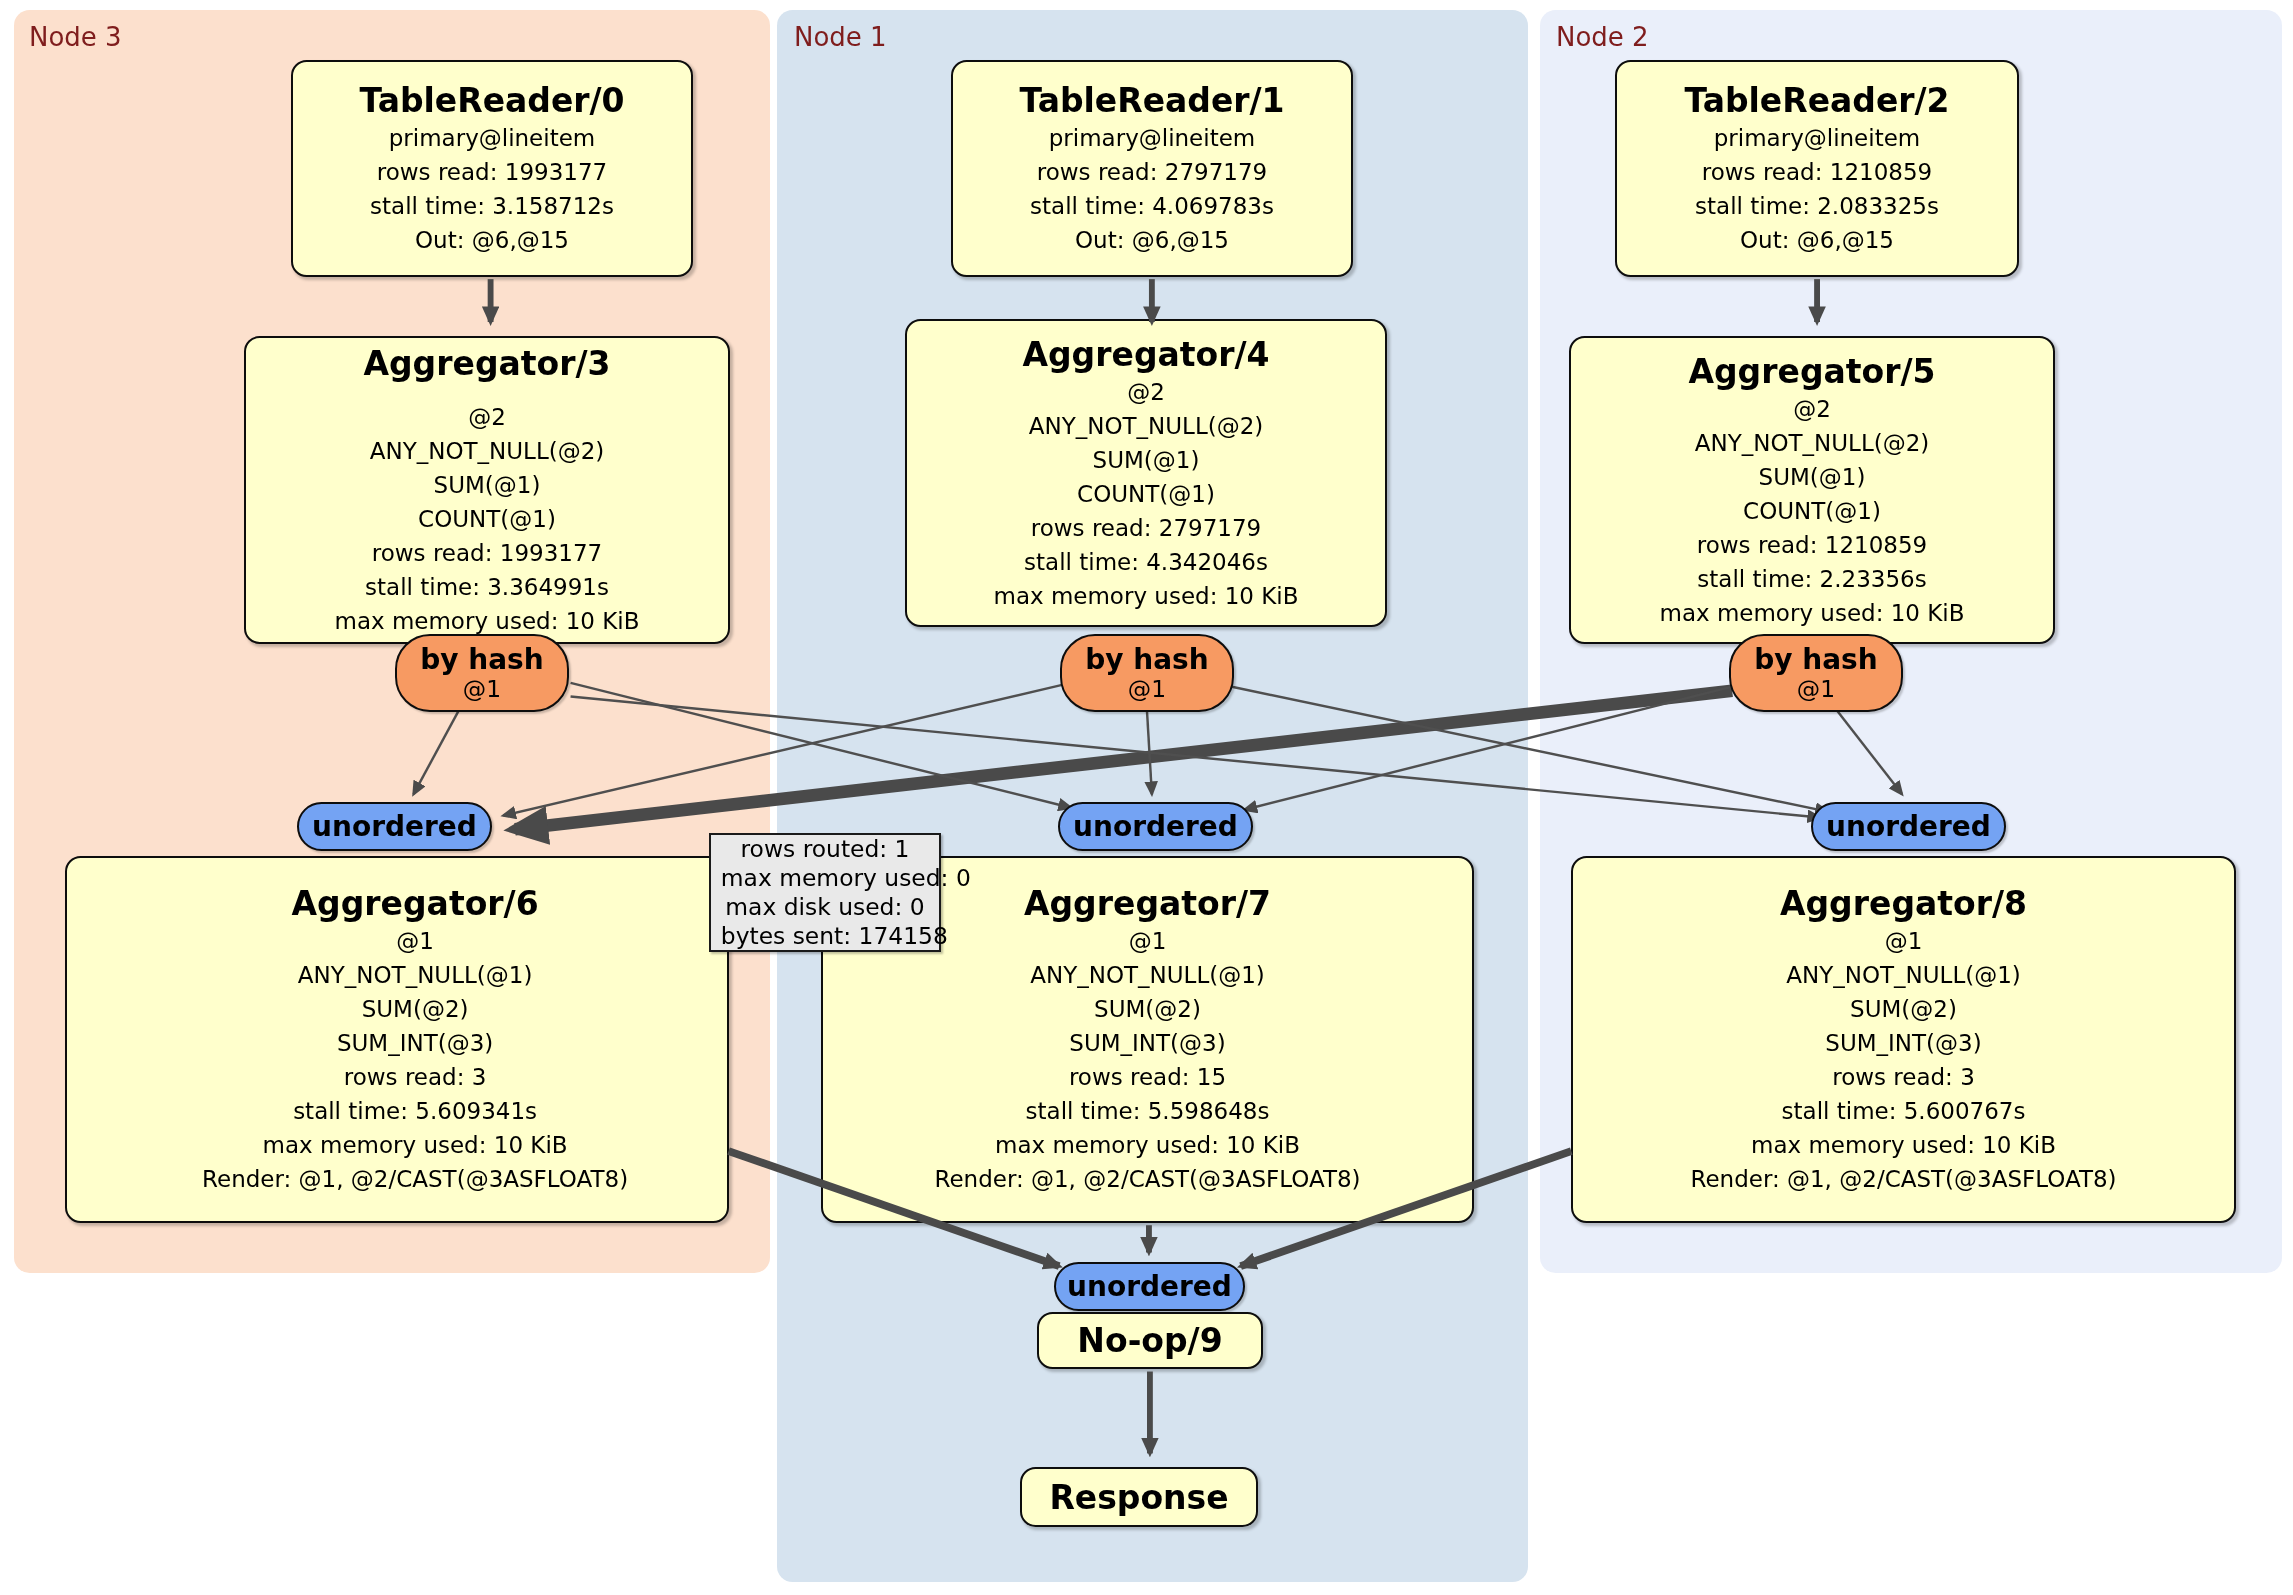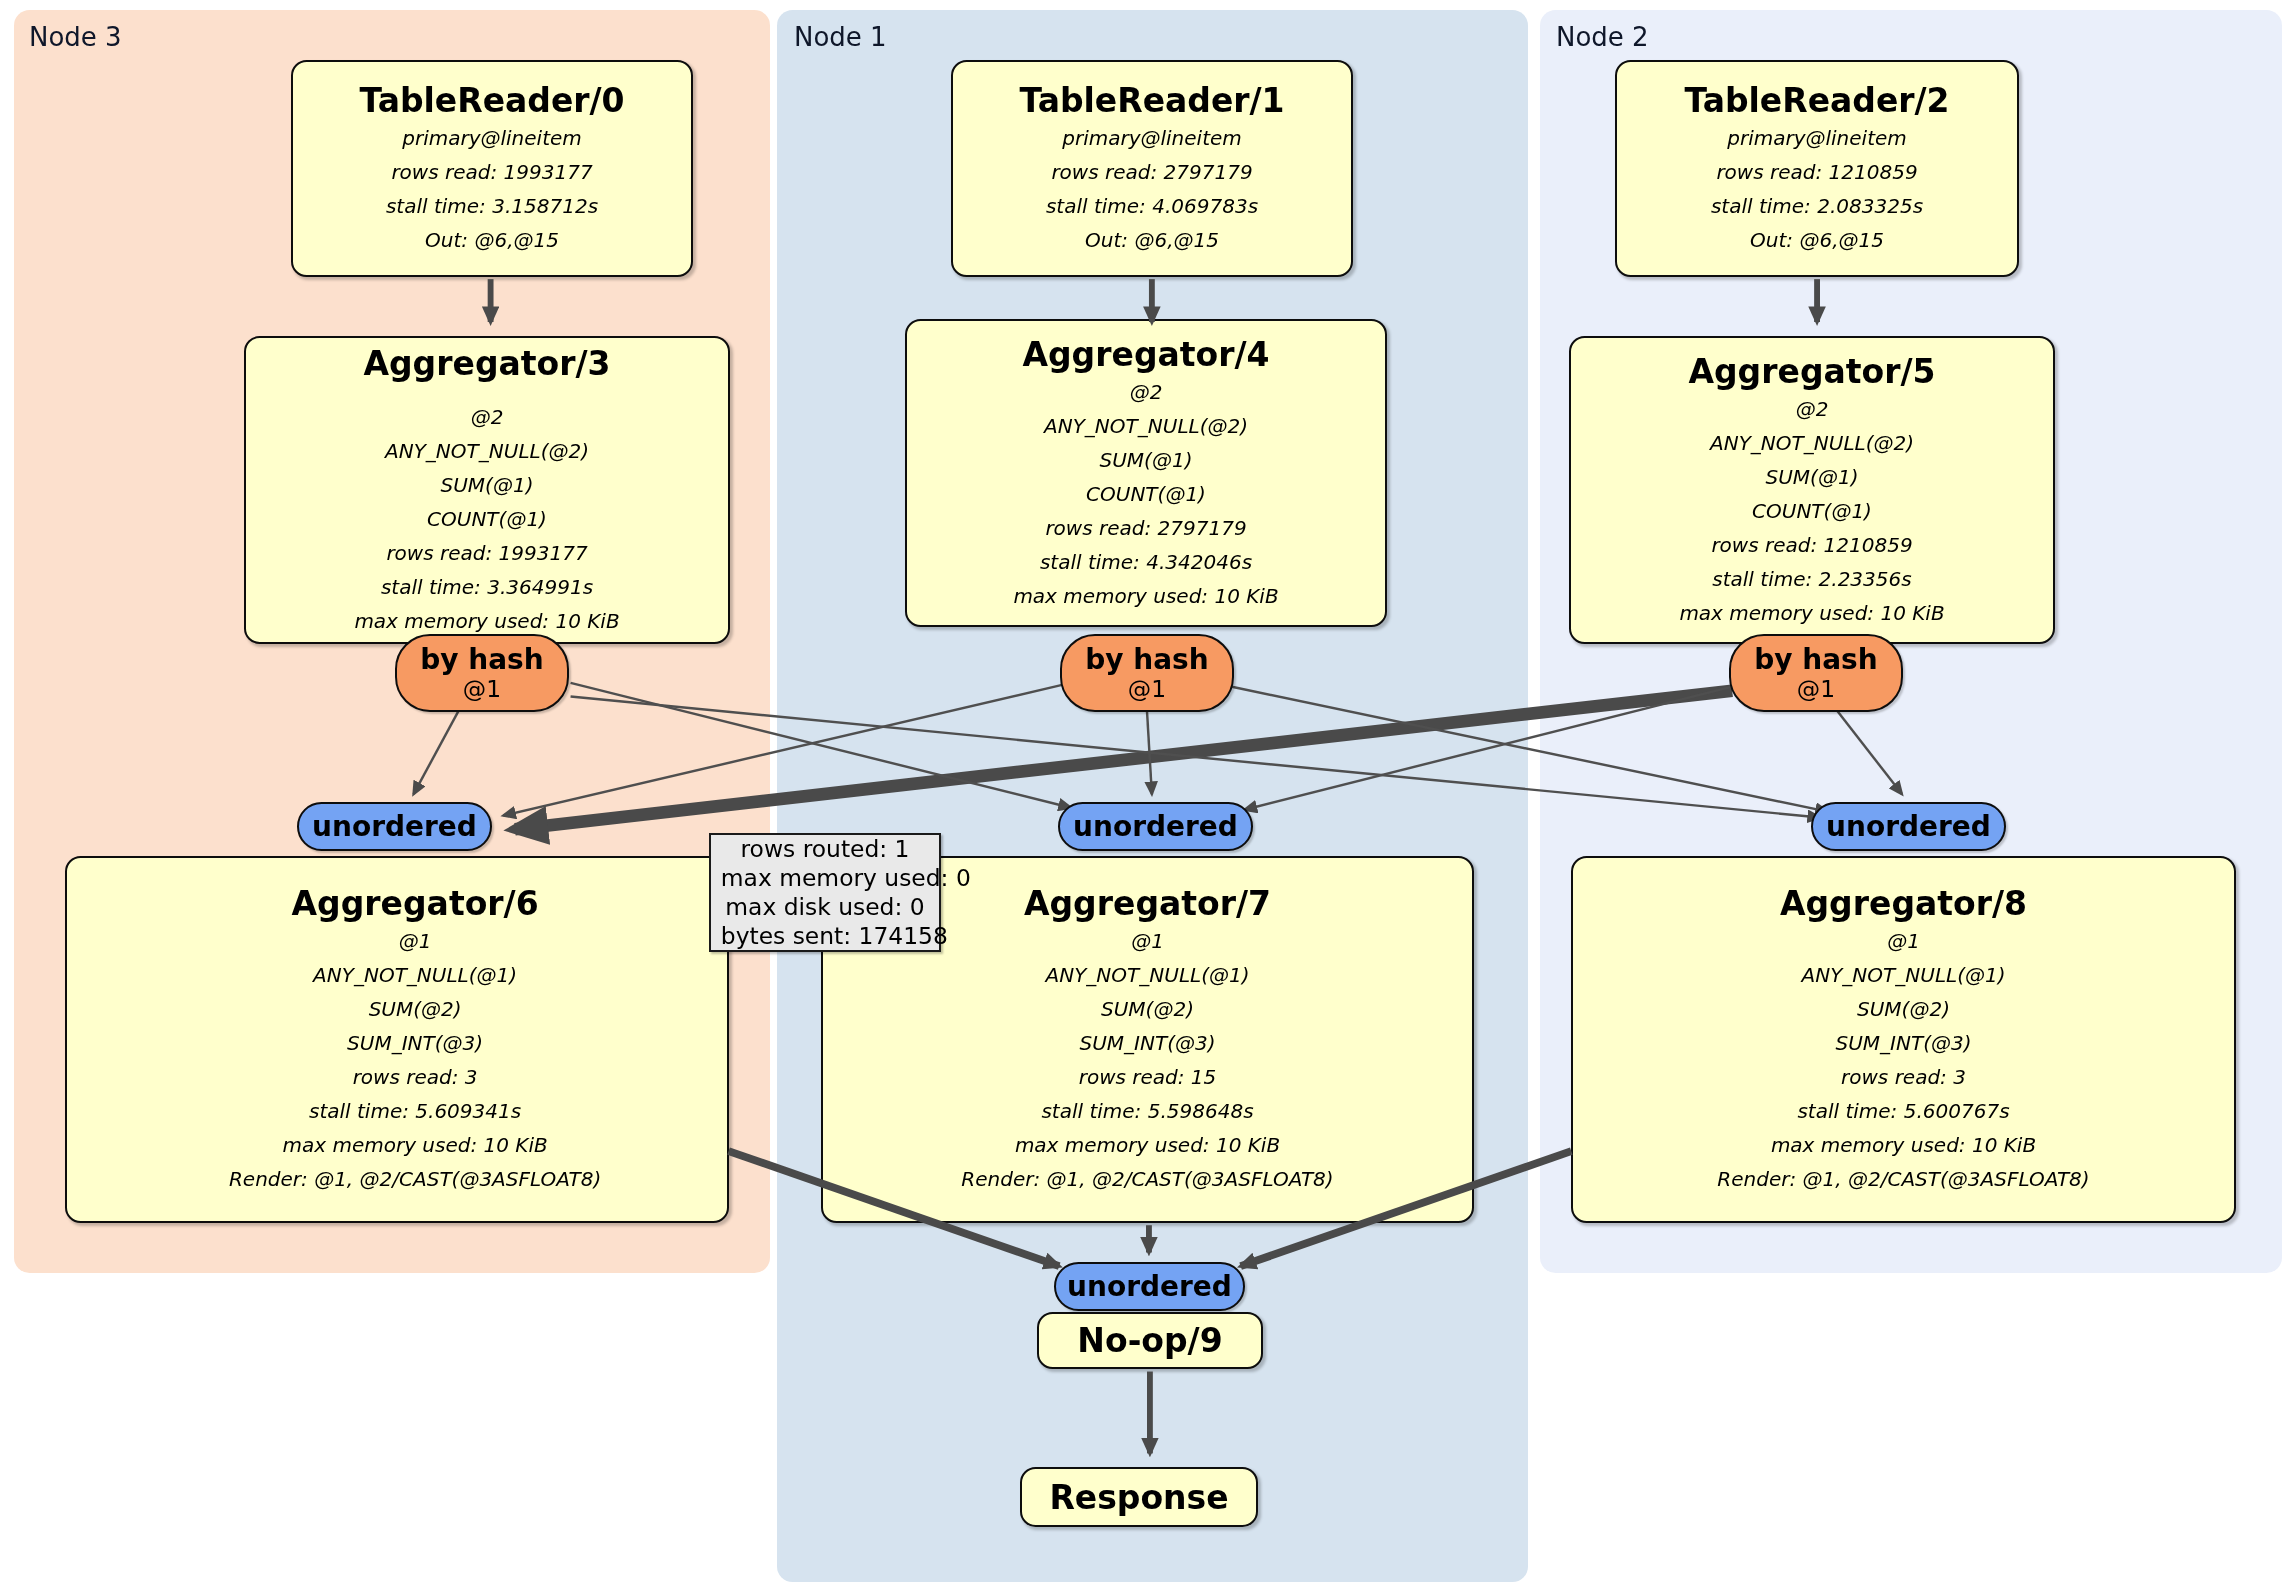--- a/index.html
+++ b/index.html
@@ -1,29 +1,29 @@
 <!DOCTYPE html>
 <html><head>
 <meta charset="utf-8">
 <style>
   html,body{margin:0;padding:0;background:#ffffff;}
   #stage{
     position:relative;width:2294px;height:1596px;overflow:hidden;
     font-family:"DejaVu Sans","Liberation Sans",sans-serif;color:#000;
   }
   .panel{position:absolute;border-radius:15.6px;}
-  .panel-label{position:absolute;font-size:26px;color:#0f172a;}
+  .panel-label{position:absolute;font-size:26px;color:#7f1d1d;}
   .nbox{
     position:absolute;background:#ffffcc;border:2.9px solid #0d0d0d;border-radius:15.6px;
     box-shadow:2.9px 2.9px 2.9px rgba(0,0,0,0.22);
     display:flex;flex-direction:column;justify-content:center;align-items:center;
     text-align:center;z-index:2;box-sizing:border-box;padding:5.9px 7.8px;
   }
   .nbox .title{font-weight:bold;font-size:33px;line-height:41px;}
-  .nbox .line{font-size:20px;line-height:34px;font-style:italic;}
+  .nbox .line{font-size:23px;line-height:34px;}
   .router{
     position:absolute;background:#f79a62;border:2.9px solid #0d0d0d;border-radius:35px;
     display:flex;flex-direction:column;justify-content:center;align-items:center;
     z-index:4;box-sizing:border-box;box-shadow:2px 2px 2px rgba(0,0,0,0.2);
   }
   .router .rlabel{font-weight:bold;font-size:28px;line-height:32px;}
   .router .rsub{font-size:23.4px;line-height:27px;}
   .stream{
     position:absolute;background:#74a3f3;border:2.9px solid #0d0d0d;border-radius:25px;
     display:flex;justify-content:center;align-items:center;

